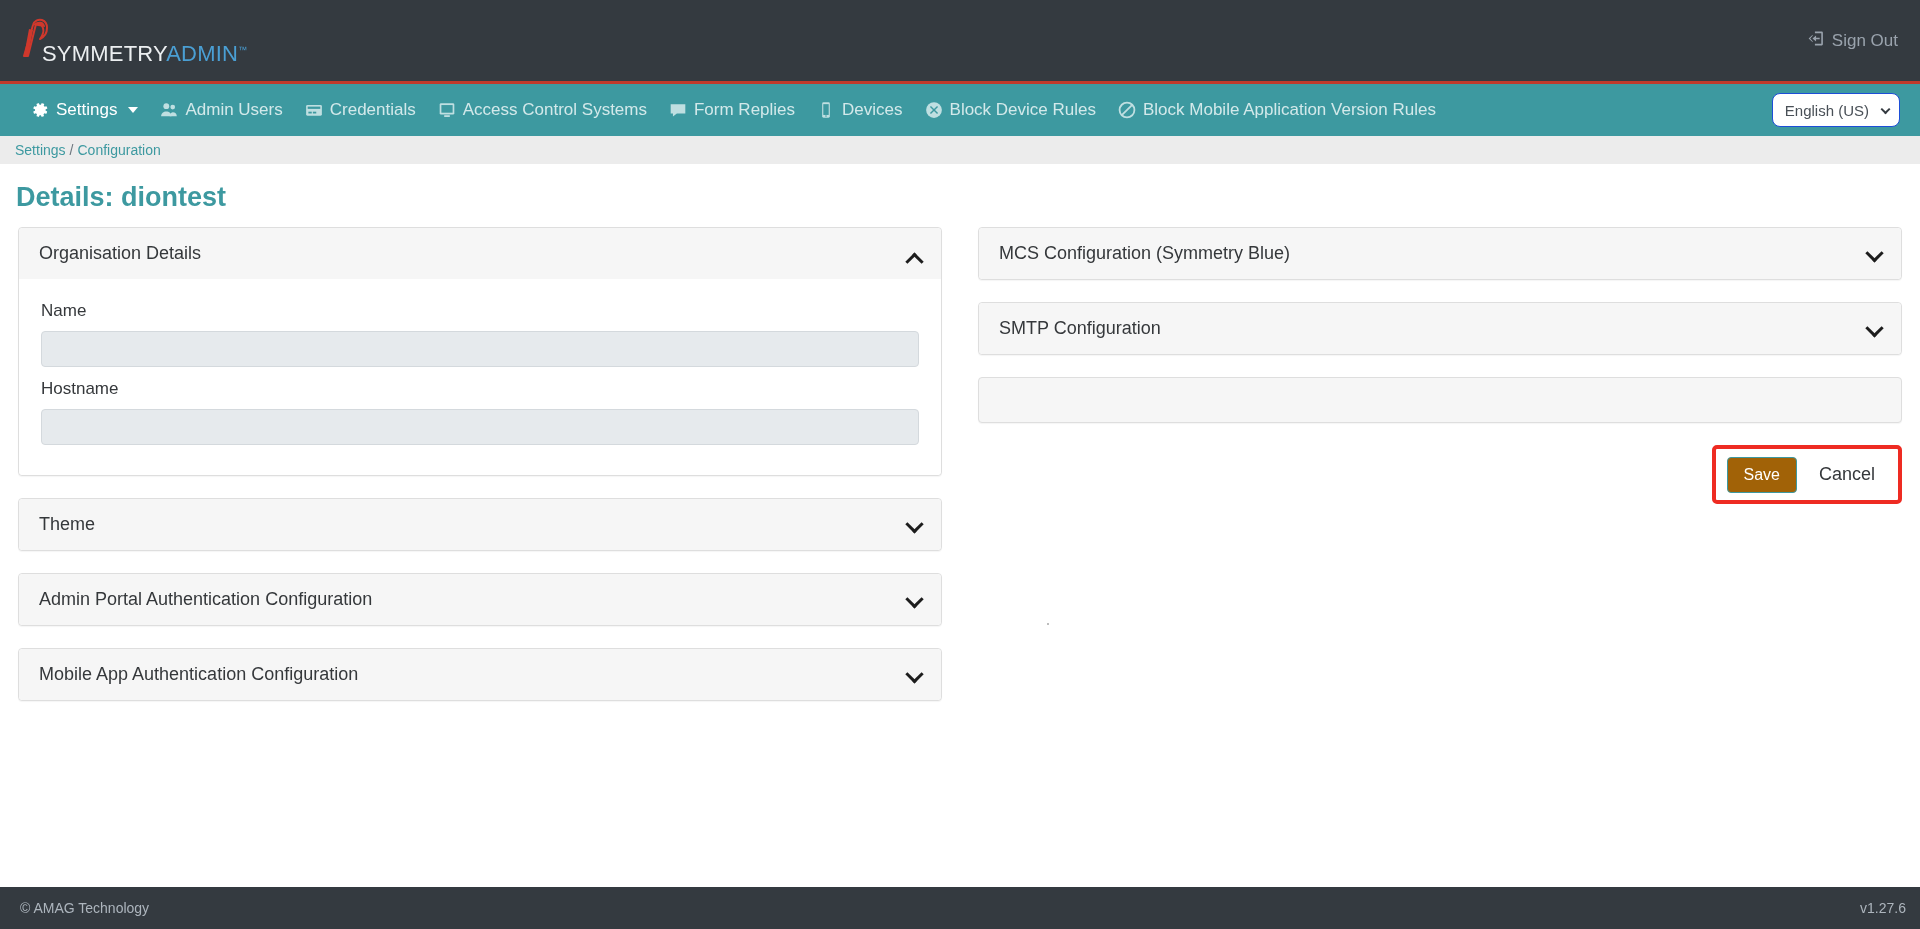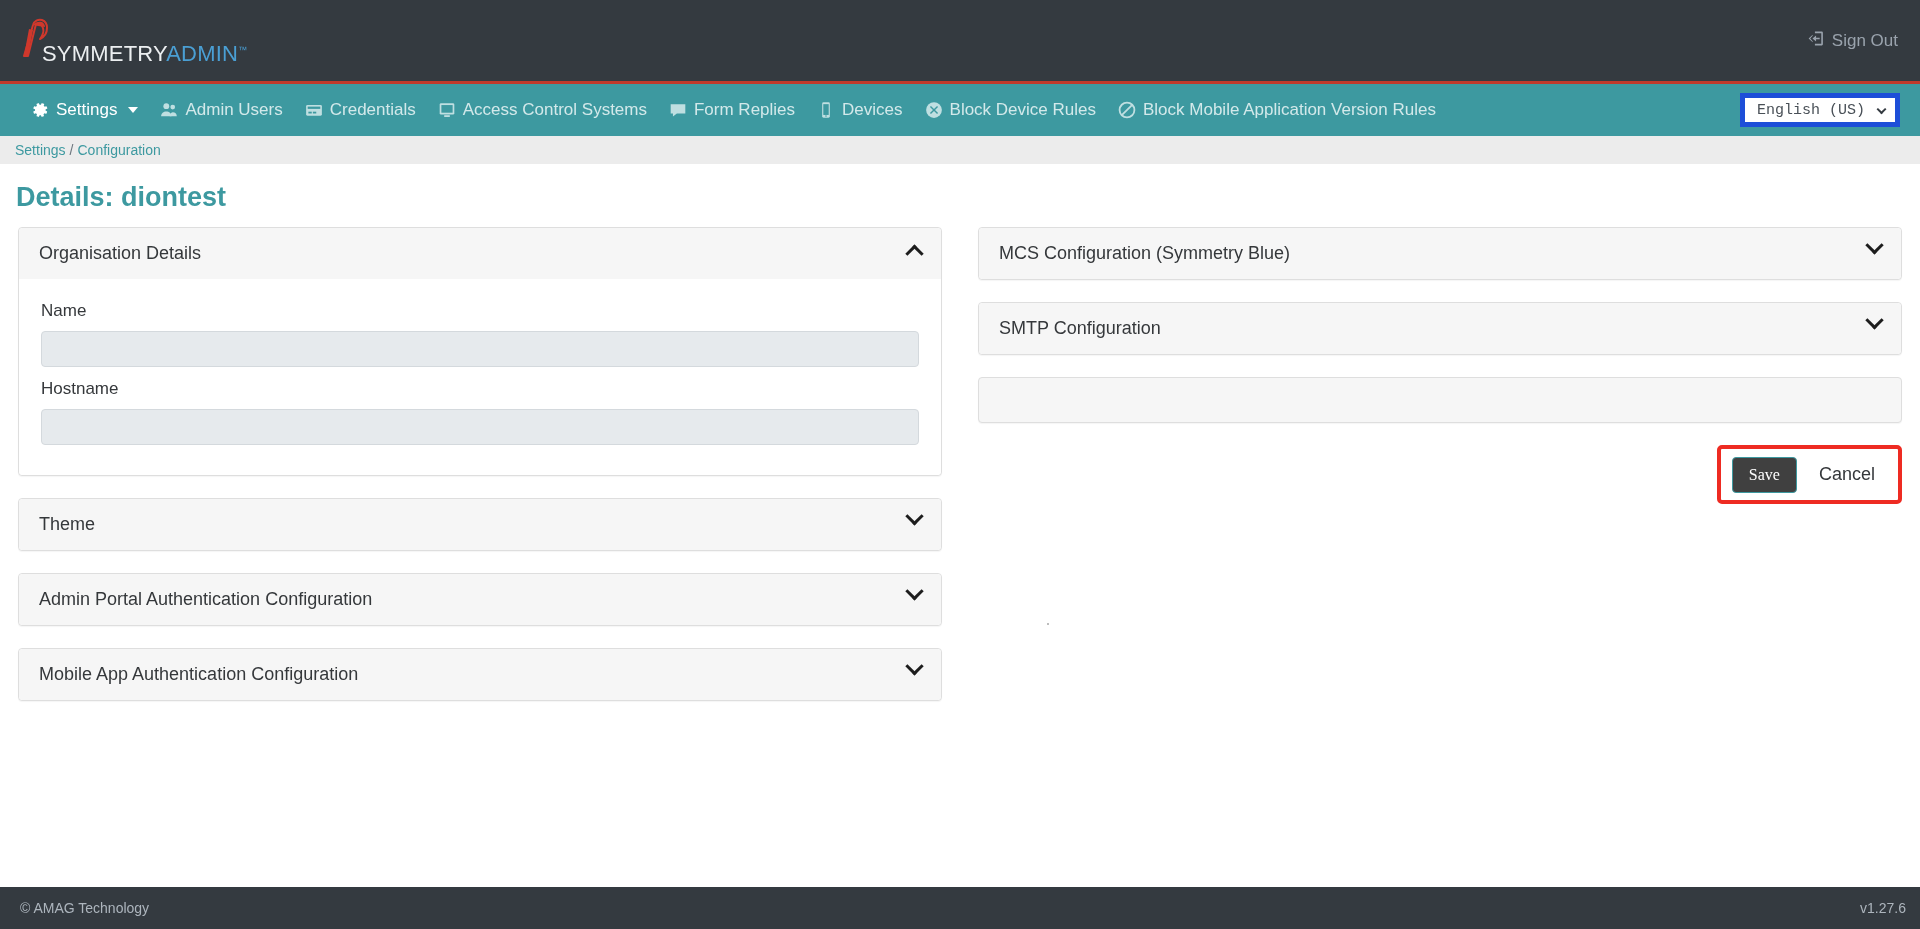--- a/index.html
+++ b/index.html
@@ -56,23 +56,23 @@
   .nav-item.active .nav-ico svg { fill: #ffffff; }
   .nav-ico { display: inline-flex; align-items: center; }
   .nav-ico svg { fill: #bfdfe1; }
   .caret {
     width: 0; height: 0; margin-left: 4px;
     border-left: 5px solid transparent; border-right: 5px solid transparent;
     border-top: 6px solid #ffffff;
   }
   .lang-select {
     position: absolute; right: 20px; top: 50%; transform: translateY(-50%);
-    background: #ffffff; border: 5px solid #1d4ed8; border-radius: 0;
+    background: #ffffff; border: 1px solid #1d4ed8; border-radius: 8px;
     height: 34px; padding: 0 30px 0 12px;
-    font-family: Liberation Mono, monospace; font-size: 15px; color: #495057;
+    font-family: Liberation Sans, sans-serif; font-size: 15px; color: #495057;
     display: flex; align-items: center; cursor: pointer; min-width: 112px;
   }
   .lang-chevron {
     position: absolute; right: 10px; top: 50%;
     transform: translateY(-60%) rotate(45deg);
     width: 7px; height: 7px;
     border-right: 2px solid #343a40; border-bottom: 2px solid #343a40;
   }
 
   
@@ -95,21 +95,21 @@
   .col { flex: 1; min-width: 0; }
 
   .panel {
     background: #ffffff;
     border: 1px solid #dedede;
     border-radius: 4px;
     margin-bottom: 22px;
     box-shadow: 0 1px 1px rgba(0,0,0,.045);
   }
   .panel-head {
-    display: flex; align-items: flex-start; justify-content: space-between;
+    display: flex; align-items: flex-end; justify-content: space-between;
     padding: 15px 20px;
     background: #f6f6f6;
     font-size: 18px; color: #35383b;
     cursor: pointer; border-radius: 4px 4px 0 0;
   }
   .panel.collapsed .panel-head { border-radius: 4px; }
   .panel-head .chev {
     width: 13px; height: 13px;
     border-right: 3px solid #1d1d1d; border-bottom: 3px solid #1d1d1d;
     transform: rotate(45deg) translate(-3px,-3px);
@@ -134,22 +134,22 @@
 
   
   .actions-wrap { display: flex; justify-content: flex-end; padding-right: 0px; }
   .actions {
     display: flex; align-items: center; gap: 8px;
     border: 4px solid #ee2b22; border-radius: 5px;
     padding: 7px 9px 7px 11px;
     background: #ffffff;
   }
   .btn-save {
-    background: #404040; border: 1px solid #3d99a0; color: #ffffff;
-    font-family: Liberation Serif, serif; font-size: 16px;
+    background: #a16207; border: 1px solid #3d99a0; color: #ffffff;
+    font-family: Liberation Sans, sans-serif; font-size: 16px;
     padding: 8px 16px; border-radius: 4px; cursor: pointer;
   }
   .btn-cancel {
     background: transparent; border: none; color: #35383b;
     font-family: "Liberation Sans", sans-serif; font-size: 18px;
     padding: 8px 14px; cursor: pointer;
   }
 
   .stray-dot {
     position: absolute; left: 1047px; top: 623px;

